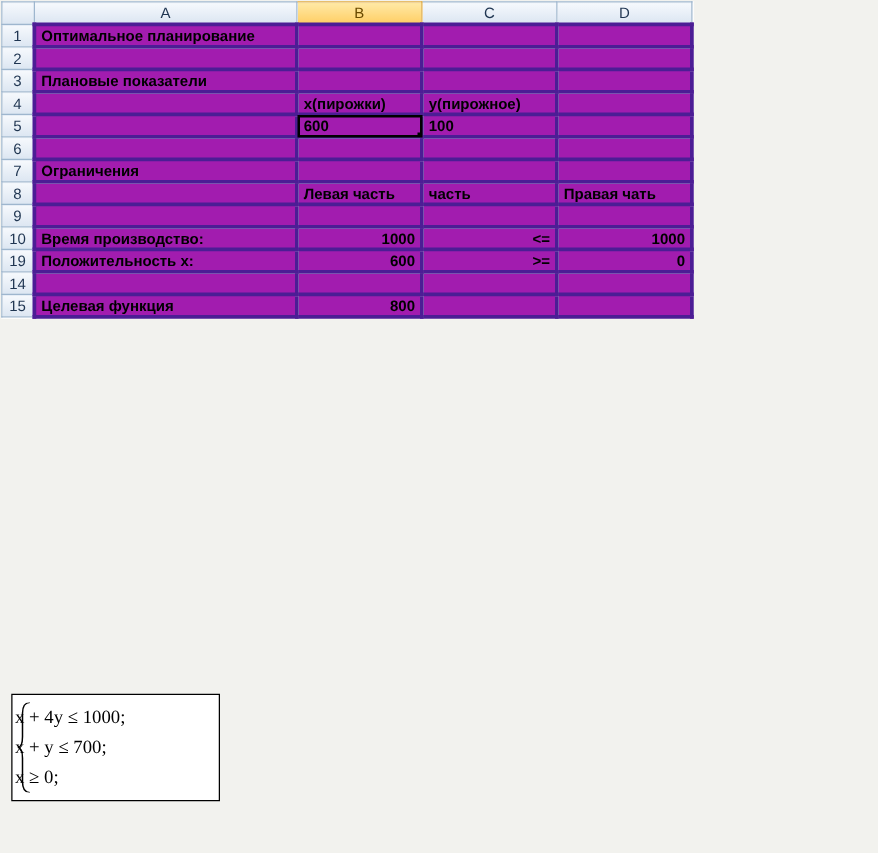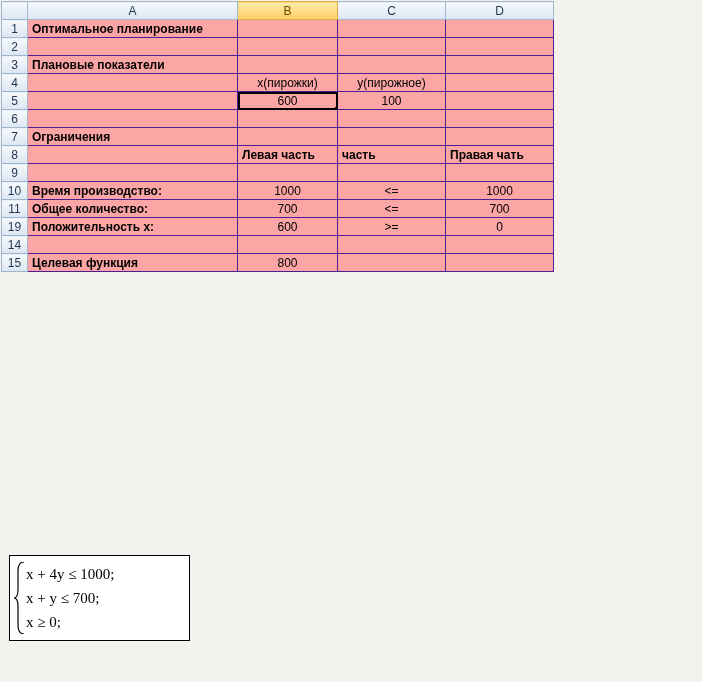--- a/index.html
+++ b/index.html
@@ -43,27 +43,27 @@
     font-weight: normal;
     color: #1f3551;
   }
   .colhdr.sel {
     background: linear-gradient(#ffe9a6, #ffcf66);
     border-color: #e0a93e;
     color: #6a4a00;
   }
   
   td.tb {
-    background: #fca5a5;
-    border: 1px solid #4c1d95;
+    background: #a21caf;
+    border: 3px solid #4c1d95;
     margin-left: 36px;
   }
   td.tb.bold { font-weight: bold; }
-  td.tb.cent { text-align: center; font-weight: normal; }
-  td.tb.right { text-align: center; font-weight: normal; }
+  td.tb.cent { text-align: right; font-weight: bold; }
+  td.tb.right { text-align: left; font-weight: bold; }
 
   
   td.sel {
     outline: 2px solid #000;
     outline-offset: -2px;
     position: relative;
   }
   td.sel::after {
     content: "";
     position: absolute;
@@ -75,21 +75,21 @@
   }
 
   
   .formula-box {
     position: absolute;
     left: 9px;
     top: 555px;
     width: 155px;
     border: 1px solid #000;
     background: #fff;
-    padding: 6px 8px 6px 16px;
+    padding: 6px 8px 6px 2px;
     font-family: "Times New Roman", serif;
     font-size: 15px;
     line-height: 1.6;
   }
   .brace {
     position: absolute;
     left: 4px;
     top: 6px;
     bottom: 6px;
     width: 12px;
@@ -180,27 +180,20 @@
     <td class="tb"></td>
   </tr>
   <tr>
     <th class="rowhdr">10</th>
     <td class="tb bold">Время производство:</td>
     <td class="tb cent">1000</td>
     <td class="tb cent">&lt;=</td>
     <td class="tb cent">1000</td>
   </tr>
   <tr>
-    <th class="rowhdr">11</th>
-    <td class="tb bold">Общее количество:</td>
-    <td class="tb cent">700</td>
-    <td class="tb cent">&lt;=</td>
-    <td class="tb cent">700</td>
-  </tr>
-  <tr>
     <th class="rowhdr">19</th>
     <td class="tb bold">Положительность х:</td>
     <td class="tb cent">600</td>
     <td class="tb cent">&gt;=</td>
     <td class="tb cent">0</td>
   </tr>
   <tr>
     <th class="rowhdr">14</th>
     <td class="tb"></td>
     <td class="tb"></td>

